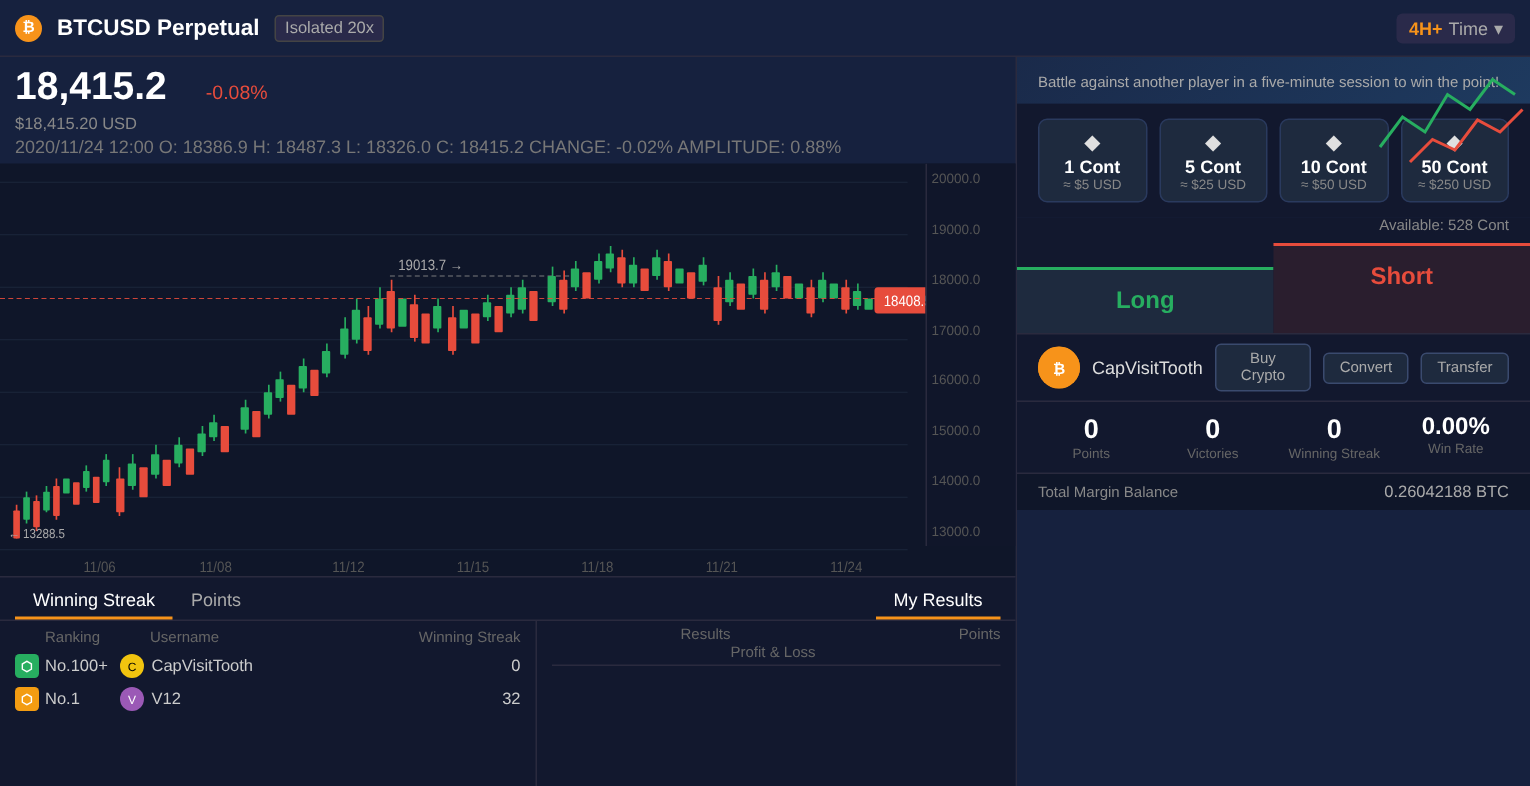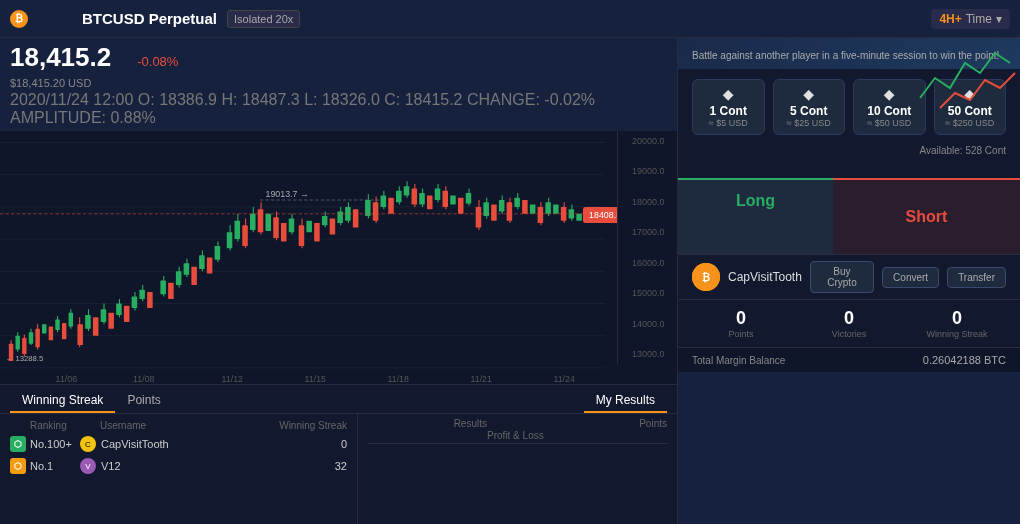--- a/index.html
+++ b/index.html
@@ -26,21 +26,21 @@
     }
     .btc-icon {
       width: 18px; height: 18px;
       background: #f7931a;
       border-radius: 50%;
       display: flex; align-items: center; justify-content: center;
       font-size: 10px; font-weight: bold; color: #fff;
       flex-shrink: 0;
     }
     .pair-title {
-      font-size: 15px; font-weight: 600; color: #fff; margin-left: 44px;
+      font-size: 15px; font-weight: 600; color: #fff;
     }
     .isolated-badge {
       background: #2a2a4a;
       border: 1px solid #444;
       border-radius: 3px;
       padding: 2px 6px;
       font-size: 11px;
       color: #aaa;
     }
     .header-spacer { flex: 1; }
@@ -84,21 +84,21 @@
     .price-change-neg {
       font-size: 13px;
       color: #e74c3c;
     }
     .price-sub {
       font-size: 11px;
       color: #888;
     }
     .price-info-row {
       padding: 2px 10px 4px;
-      font-size: 16px;
+      font-size: 12px;
       color: #777;
     }
 
     
     .chart-container {
       flex: 1;
       position: relative;
       background: #0f1629;
       overflow: hidden;
     }
@@ -263,29 +263,28 @@
       font-size: 16px;
       font-weight: 700;
       background: #1e2a3e;
       color: #27ae60;
       cursor: pointer;
       border-top: 2px solid #27ae60;
       margin-top: 16px;
     }
     .short-btn {
       flex: 1;
-      padding: 28px;
+      padding: 12px;
       text-align: center;
       font-size: 16px;
       font-weight: 700;
       background: #2a1e2e;
       color: #e74c3c;
       cursor: pointer;
       border-top: 2px solid #e74c3c;
-      margin-top: 16px;
     }
 
     
     .user-row {
       display: flex;
       align-items: center;
       padding: 6px 14px;
       background: #12182e;
       border-top: 1px solid #2a2a3e;
       gap: 8px;
@@ -678,21 +677,21 @@
         <text x="60" y="218" fill="#555" font-size="8" text-anchor="middle">11/06</text>
         <text x="130" y="218" fill="#555" font-size="8" text-anchor="middle">11/08</text>
         <text x="210" y="218" fill="#555" font-size="8" text-anchor="middle">11/12</text>
         <text x="285" y="218" fill="#555" font-size="8" text-anchor="middle">11/15</text>
         <text x="360" y="218" fill="#555" font-size="8" text-anchor="middle">11/18</text>
         <text x="435" y="218" fill="#555" font-size="8" text-anchor="middle">11/21</text>
         <text x="510" y="218" fill="#555" font-size="8" text-anchor="middle">11/24</text>
       </svg>
 
       
-      <div style="position:absolute;right:0;top:0;bottom:20px;width:60px;display:flex;flex-direction:column;justify-content:space-between;padding:5px 14px;font-size:9px;color:#555;background:#10162a;border-left:1px solid #2a2a3e;">
+      <div style="position:absolute;right:0;top:0;bottom:20px;width:60px;display:flex;flex-direction:column;justify-content:space-between;padding:5px 3px;font-size:9px;color:#555;background:#10162a;border-left:1px solid #2a2a3e;">
         <span>20000.0</span>
         <span>19000.0</span>
         <span>18000.0</span>
         <span>17000.0</span>
         <span>16000.0</span>
         <span>15000.0</span>
         <span>14000.0</span>
         <span>13000.0</span>
       </div>
     </div>
@@ -810,20 +809,24 @@
         <div class="stat-label">Points</div>
       </div>
       <div class="stat-item">
         <div class="stat-value">0</div>
         <div class="stat-label">Victories</div>
       </div>
       <div class="stat-item">
         <div class="stat-value">0</div>
         <div class="stat-label">Winning Streak</div>
       </div>
+      <div class="stat-item">
+        <div class="stat-pct">0.00%</div>
+        <div class="stat-label">Win Rate</div>
+      </div>
     </div>
 
     <div class="margin-row">
       <span class="margin-label">Total Margin Balance</span>
       <span class="margin-value">0.26042188 BTC</span>
     </div>
   </div>
 
 </div>
 

